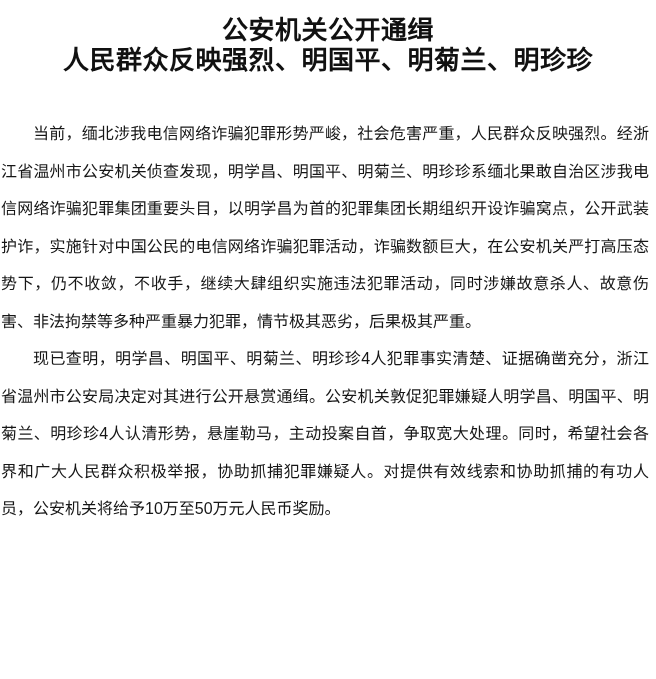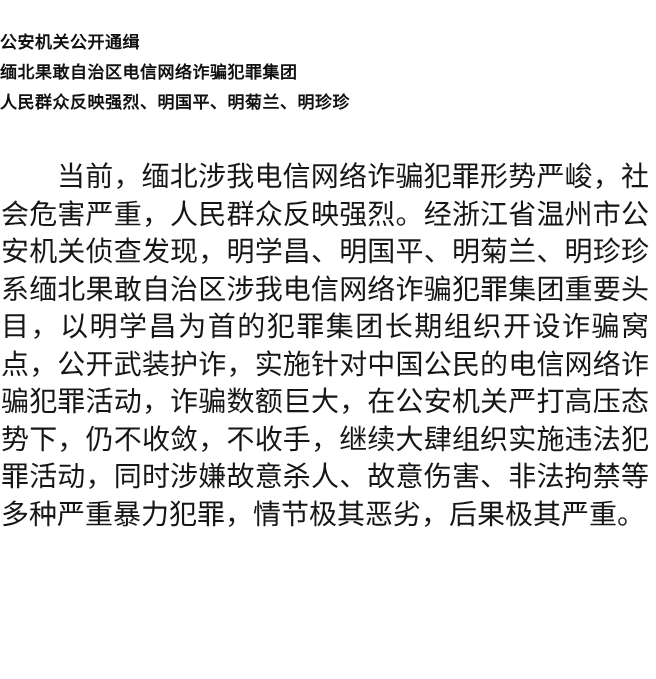--- a/index.html
+++ b/index.html
@@ -11,51 +11,52 @@
     .page {
       position: relative;
       width: 656px;
       height: 679px;
       background: #ffffff;
       overflow: hidden;
       font-family: "Liberation Sans", sans-serif;
       color: #1a1a1a;
     }
     .notice-title {
-      padding-top: 28px;
+      padding-top: 15px;
+      text-align: center;
       font-weight: 700;
-      font-size: 17px;
+      font-size: 26px;
       line-height: 30px;
       color: #111111;
       letter-spacing: 0.5px;
     }
     .notice-title .title-line {
       display: block;
     }
     .notice-body {
       margin-top: 40px;
       padding: 0 7px 0 1px;
-      font-size: 28px;
+      font-size: 16px;
       line-height: 37.5px;
       text-align: justify;
       text-justify: inter-ideograph;
       color: #161616;
     }
     .notice-body p {
       margin: 0;
       padding: 0;
       text-indent: 2em;
       word-break: break-all;
     }
   </style>
 </head>
 <body>
 
 <div class="page">
   <div class="notice-title">
     <span class="title-line">公安机关公开通缉</span>
-    <span class="title-line">缅北果敢自治区电信网络诈骗犯罪集团</span>
     <span class="title-line">人民群众反映强烈、明国平、明菊兰、明珍珍</span>
   </div>
   <div class="notice-body">
     <p>当前，缅北涉我电信网络诈骗犯罪形势严峻，社会危害严重，人民群众反映强烈。经浙江省温州市公安机关侦查发现，明学昌、明国平、明菊兰、明珍珍系缅北果敢自治区涉我电信网络诈骗犯罪集团重要头目，以明学昌为首的犯罪集团长期组织开设诈骗窝点，公开武装护诈，实施针对中国公民的电信网络诈骗犯罪活动，诈骗数额巨大，在公安机关严打高压态势下，仍不收敛，不收手，继续大肆组织实施违法犯罪活动，同时涉嫌故意杀人、故意伤害、非法拘禁等多种严重暴力犯罪，情节极其恶劣，后果极其严重。</p>
+    <p>现已查明，明学昌、明国平、明菊兰、明珍珍4人犯罪事实清楚、证据确凿充分，浙江省温州市公安局决定对其进行公开悬赏通缉。公安机关敦促犯罪嫌疑人明学昌、明国平、明菊兰、明珍珍4人认清形势，悬崖勒马，主动投案自首，争取宽大处理。同时，希望社会各界和广大人民群众积极举报，协助抓捕犯罪嫌疑人。对提供有效线索和协助抓捕的有功人员，公安机关将给予10万至50万元人民币奖励。</p>
   </div>
 </div>
 
 </body></html>

